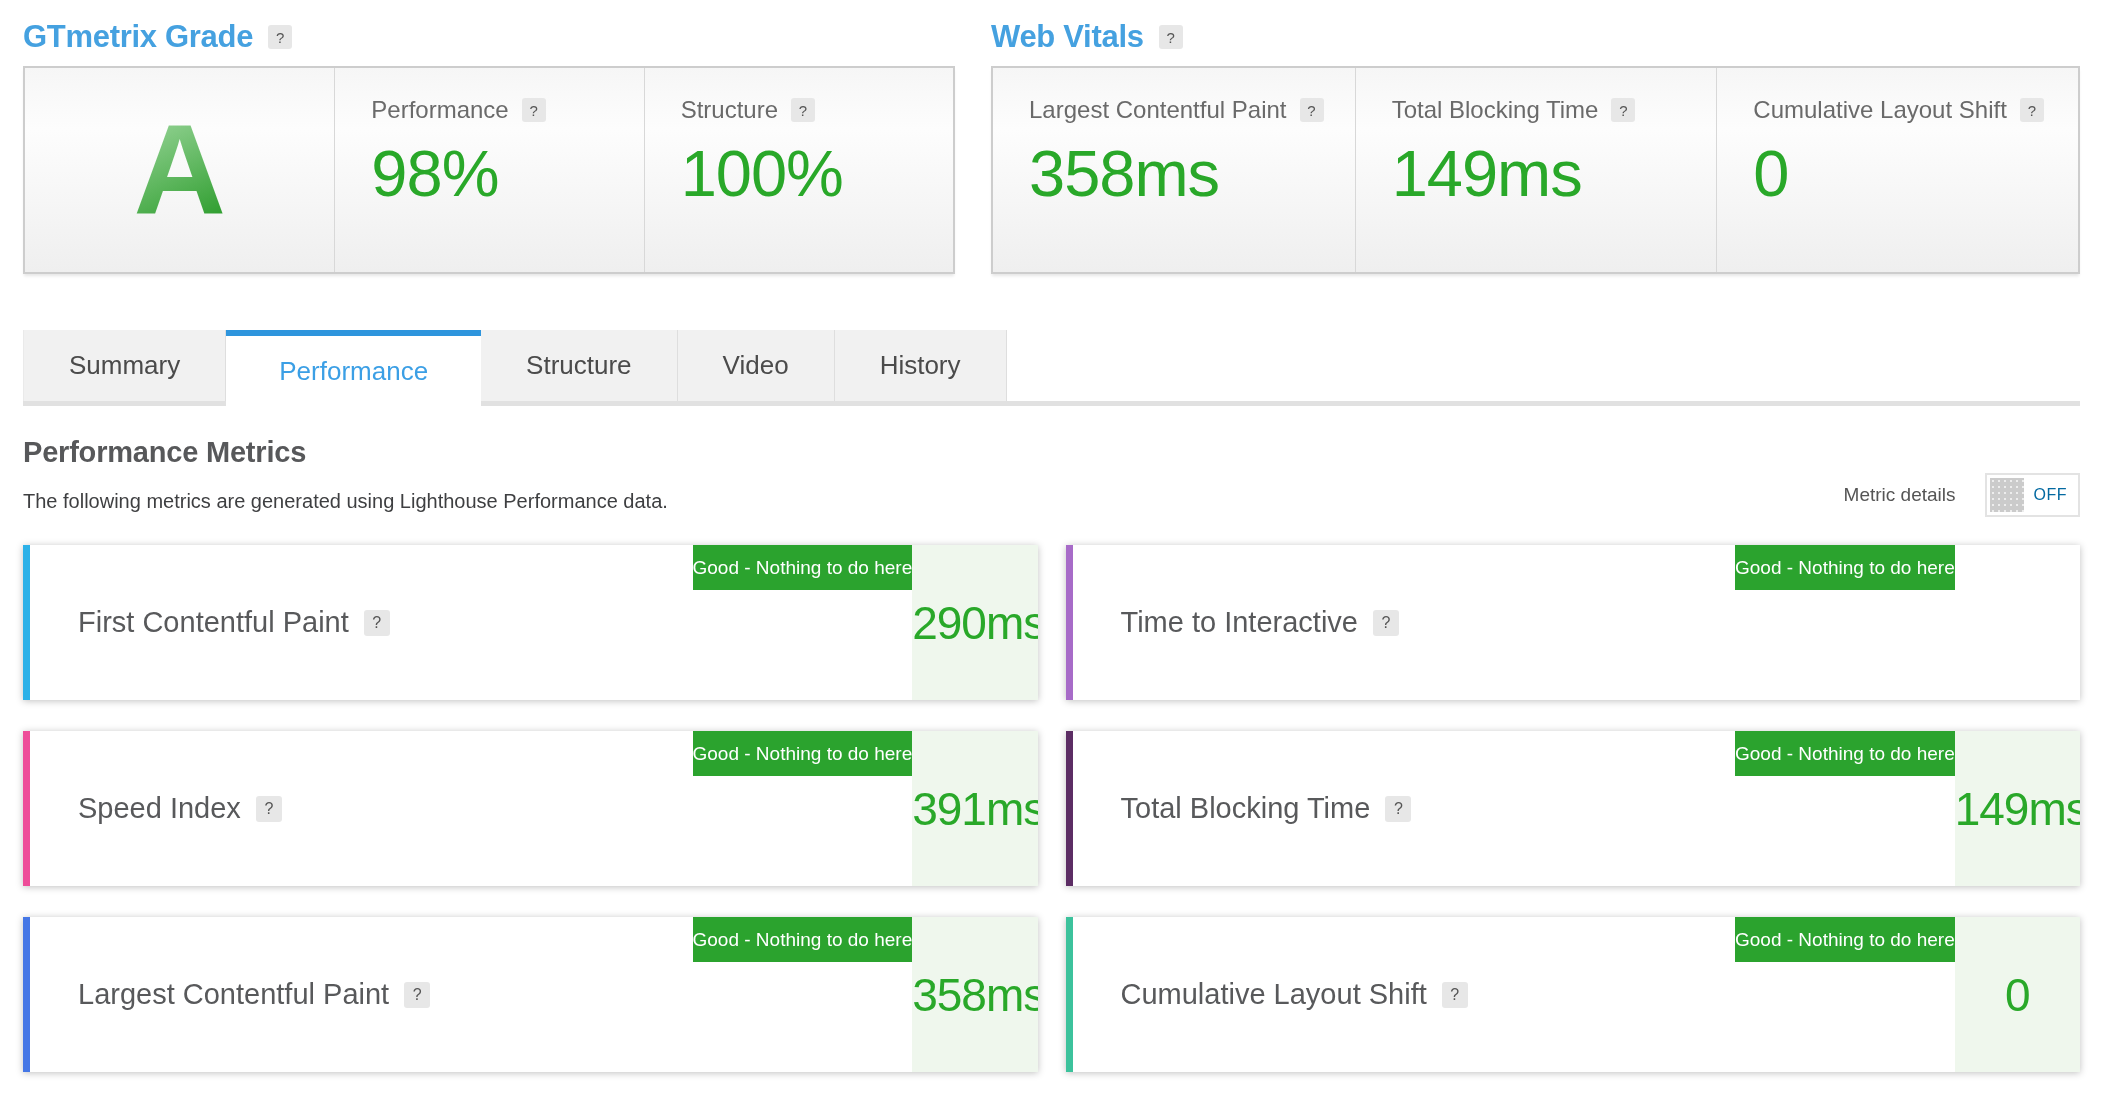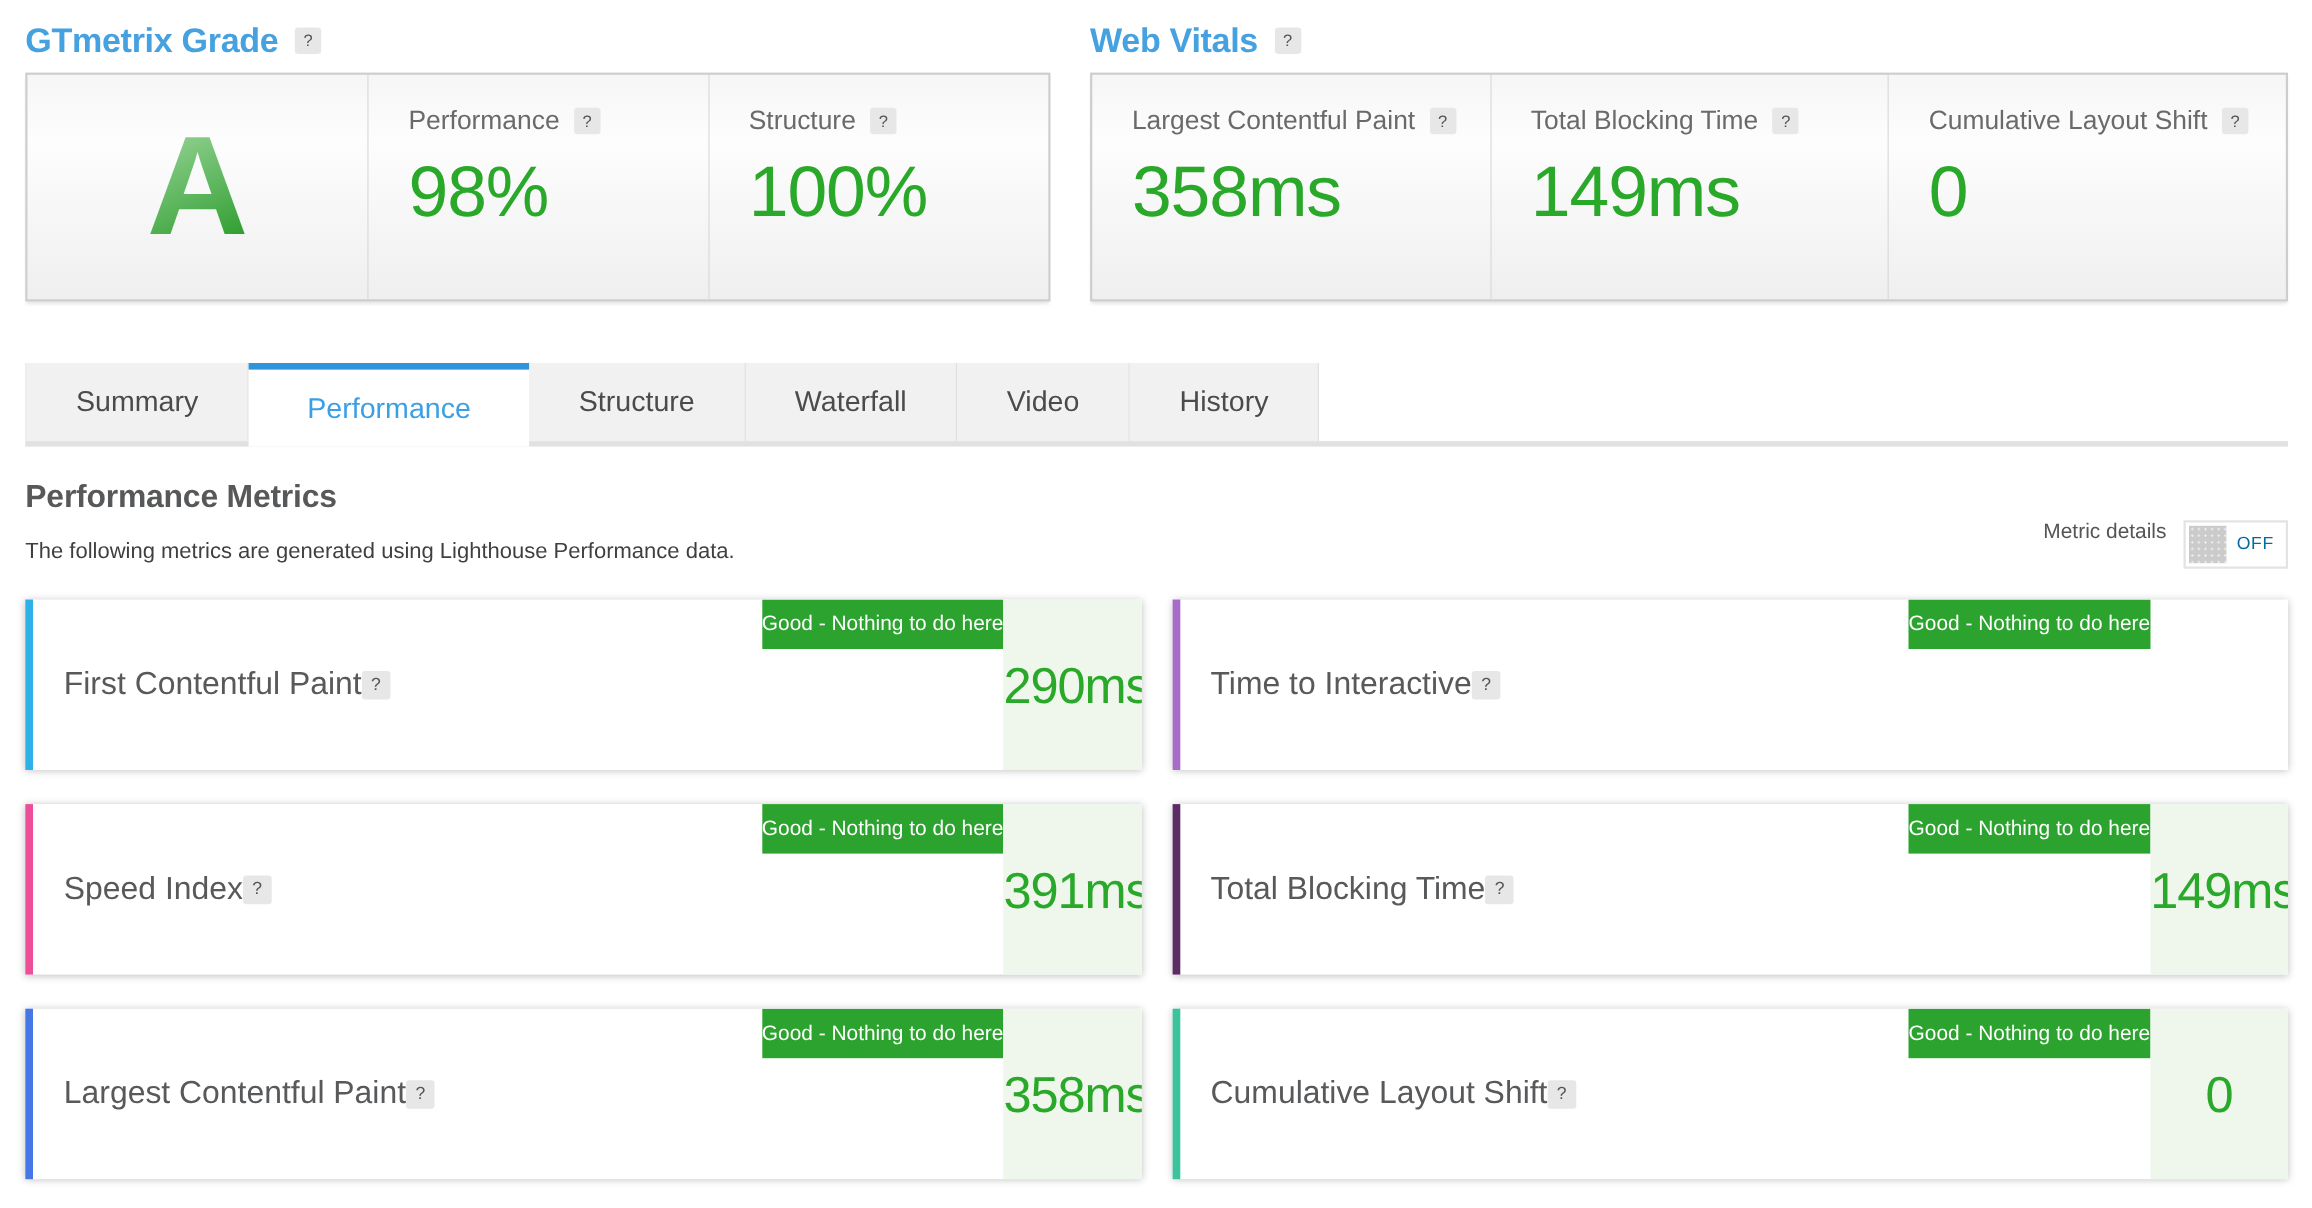--- a/index.html
+++ b/index.html
@@ -64,21 +64,21 @@
   .tab.active {
     background: #ffffff; height: 76px; z-index: 2;
     border-top: 6px solid #2e95dd; border-right: none;
     color: #3b9fe5; padding: 0 53px;
   }
 
   
   .metrics-header-row { display: flex; justify-content: space-between; align-items: flex-end; margin-top: 30px; }
   .pm-heading { margin: 0; font-size: 29px; font-weight: 700; color: #57585a; letter-spacing: -0.2px; }
   .pm-desc { margin: 21px 0 0 0; font-size: 20px; color: #3e3f41; }
-  .metric-details { display: flex; align-items: flex-start; gap: 15px; margin-bottom: -4px; }
+  .metric-details { display: flex; align-items: center; gap: 29px; margin-bottom: -4px; }
   .md-label { font-size: 19px; color: #555; }
   .toggle {
     display: flex; align-items: center; gap: 10px;
     border: 2px solid #e3e3e3; background: #fff; padding: 3px; cursor: pointer;
   }
   .toggle-handle {
     width: 34px; height: 34px; background-color: #cbcbcb;
     background-image: radial-gradient(rgba(255,255,255,0.65) 1.2px, transparent 1.2px);
     background-size: 6px 6px;
   }
@@ -89,21 +89,21 @@
     margin-top: 32px;
     display: grid; grid-template-columns: 1fr 1fr;
     column-gap: 28px; row-gap: 31px;
   }
   .metric-card {
     height: 155px; background: #ffffff;
     border-left: 7px solid #999;
     box-shadow: 0 1px 7px rgba(0,0,0,0.25);
     display: flex; overflow: hidden;
   }
-  .card-left { flex: 1 1 auto; display: flex; align-items: center; padding-left: 28px; }
+  .card-left { flex: 1 1 auto; display: flex; align-items: center; gap: 15px; padding-left: 48px; }
   .card-label { font-size: 29px; color: #58595b; white-space: nowrap; }
   .card-left .help-chip { width: 26px; height: 26px; font-size: 16px; }
   .card-right { width: 345px; flex: 0 0 auto; display: flex; flex-direction: row; }
   .card-badge {
     height: 45px; background: #2ba32e; color: #ffffff; font-size: 19px;
     display: flex; align-items: center; justify-content: center; white-space: nowrap;
   }
   .card-value {
     flex: 1; background: #eff7ed;
     display: flex; align-items: center; justify-content: center;
@@ -185,23 +185,20 @@
   </div>
 
   <div class="tab active">
     <span class="tab-label">Performance</span>
   </div>
 
   <div class="tab">
     <span class="tab-label">Structure</span>
   </div>
 
-  <div class="tab">
-    <span class="tab-label">Waterfall</span>
-  </div>
 
   <div class="tab">
     <span class="tab-label">Video</span>
   </div>
 
   <div class="tab">
     <span class="tab-label">History</span>
   </div>
 </nav>
 

